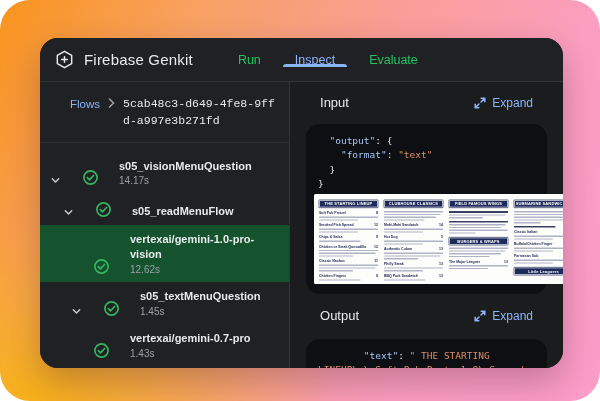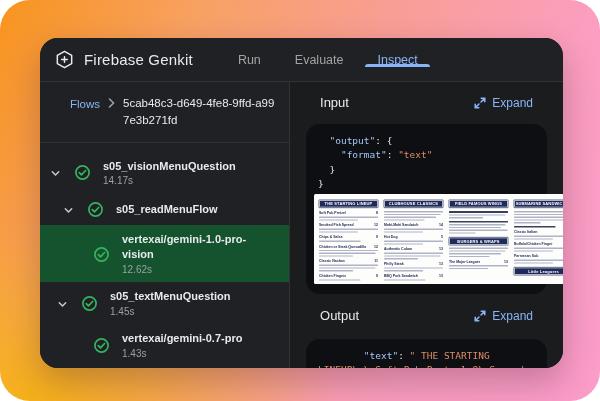--- a/index.html
+++ b/index.html
@@ -13,32 +13,32 @@
   .window {
     position:absolute; left:40px; top:38px; width:523px; height:330px; border-radius:18px;
     background:#1B1C1E; overflow:hidden; display:flex; flex-direction:column;
     box-shadow:0 14px 34px rgba(60,20,40,.28);
   }
   
   .hdr { flex:0 0 44px; display:flex; align-items:center; background:#202124; border-bottom:1px solid #323337; padding:0 14px; }
   .brand { display:flex; align-items:center; gap:9px; margin-right:28px; }
   .brand-title { color:#E8EAED; font-size:15px; letter-spacing:.2px; white-space:nowrap; }
   .nav { display:flex; }
-  .tab { position:relative; display:flex; align-items:center; padding:0 17px; font-size:12.5px; color:#a3a3a3; cursor:default; }
+  .tab { position:relative; display:flex; align-items:center; padding:0 17px; font-size:12.5px; color:#22c55e; cursor:default; }
   .tab.active { color:#8AB4F8; }
   .tab.active::after { content:""; position:absolute; left:5px; right:5px; bottom:0; height:3px; border-radius:3px 3px 0 0; background:#8AB4F8; }
   
   .body { flex:1; display:flex; min-height:0; }
   .left { flex:0 0 214px; background:#202124; border-right:1px solid #323337; display:flex; flex-direction:column; min-height:0; }
   .crumb { display:flex; gap:7px; padding:13px 14px 12px; border-bottom:1px solid #303135; font-size:11.5px; line-height:1.5; align-items:flex-start; }
   .crumb-link { color:#8AB4F8; white-space:nowrap; margin-top:1px;padding-left:16px; }
   .crumb-sep { color:#9AA0A6; margin-top:2px; }
-  .crumb-id { color:#E8EAED; word-break:break-all; width:152px; }
+  .crumb-id { color:#E8EAED; word-break:break-all; width:152px;font-family:Liberation Mono, monospace; }
   .tree { padding:9px 0 0; flex:1; overflow:hidden; }
-  .trow { display:flex; gap:12px; align-items:center; padding:7px 12px 7px 10px; }
+  .trow { display:flex; gap:20px; align-items:flex-end; padding:7px 12px 7px 10px; }
   .trow.selected { background:#14532d; }
   .trow .chev { flex:0 0 12px; margin-top:3px; }
   .trow .okic { flex:0 0 17px; margin-top:1px; }
   .tname { color:#E8EAED; font-size:11px; font-weight:700; line-height:1.35; }
   .tdur { color:#9AA0A6; font-size:10px; margin-top:2px; }
   
   .right { flex:1; background:#1B1C1E; padding:13px 16px 0; display:flex; flex-direction:column; min-width:0; }
   .sechead { display:flex; justify-content:space-between; align-items:center; margin:0 14px 14px; }
   .sechead .stitle { color:#E8EAED; font-size:13px; }
   .expand { display:flex; align-items:center; gap:6px; color:#8AB4F8; font-size:12px; cursor:default; }
@@ -70,22 +70,22 @@
         <span>
           <svg width="21" height="21" viewBox="0 0 24 24" fill="none">
             <path d="M12 2.6 20.2 7.3v9.4L12 21.4 3.8 16.7V7.3Z" stroke="#E8EAED" stroke-width="1.7" stroke-linejoin="round"></path>
             <path d="M12 8.8v6.4M8.8 12h6.4" stroke="#E8EAED" stroke-width="1.7" stroke-linecap="round"></path>
           </svg>
         </span>
         <span class="brand-title">Firebase Genkit</span>
       </div>
       <nav class="nav" id="nav">
           <div class="tab">Run</div>
+          <div class="tab active">Inspect</div>
           <div class="tab">Evaluate</div>
-          <div class="tab active">Inspect</div>
         </nav>
     </div>
 
     <div class="body">
 
       <div class="left">
         <div class="crumb">
           <span class="crumb-link">Flows</span>
           <span class="crumb-sep">
             <svg width="9" height="12" viewBox="0 0 9 12">
@@ -133,21 +133,21 @@
                 <svg width="17" height="17" viewBox="0 0 18 18" fill="none">
                   <circle cx="9" cy="9" r="7" stroke="#34B45E" stroke-width="1.8"></circle>
                   <path d="M5.6 9.2l2.3 2.3 4.4-4.6" stroke="#34B45E" stroke-width="1.8" stroke-linecap="round" stroke-linejoin="round"></path>
                 </svg>
               </span>
               <div>
                 <div class="tname">vertexai/gemini-1.0-pro-vision</div>
                 <div class="tdur">12.62s</div>
               </div>
             </div>
-            <div class="trow" style="padding-left: 17px;">
+            <div class="trow" style="padding-left: 31px;">
               <span class="chev">
                 <svg width="11" height="11" viewBox="0 0 12 12">
                   <path d="M2.5 4.2 6 7.7l3.5-3.5" stroke="#C7CBCF" stroke-width="1.6" fill="none" stroke-linecap="round" stroke-linejoin="round"></path>
                 </svg>
               </span>
               <span class="okic">
                 <svg width="17" height="17" viewBox="0 0 18 18" fill="none">
                   <circle cx="9" cy="9" r="7" stroke="#34B45E" stroke-width="1.8"></circle>
                   <path d="M5.6 9.2l2.3 2.3 4.4-4.6" stroke="#34B45E" stroke-width="1.8" stroke-linecap="round" stroke-linejoin="round"></path>
                 </svg>

